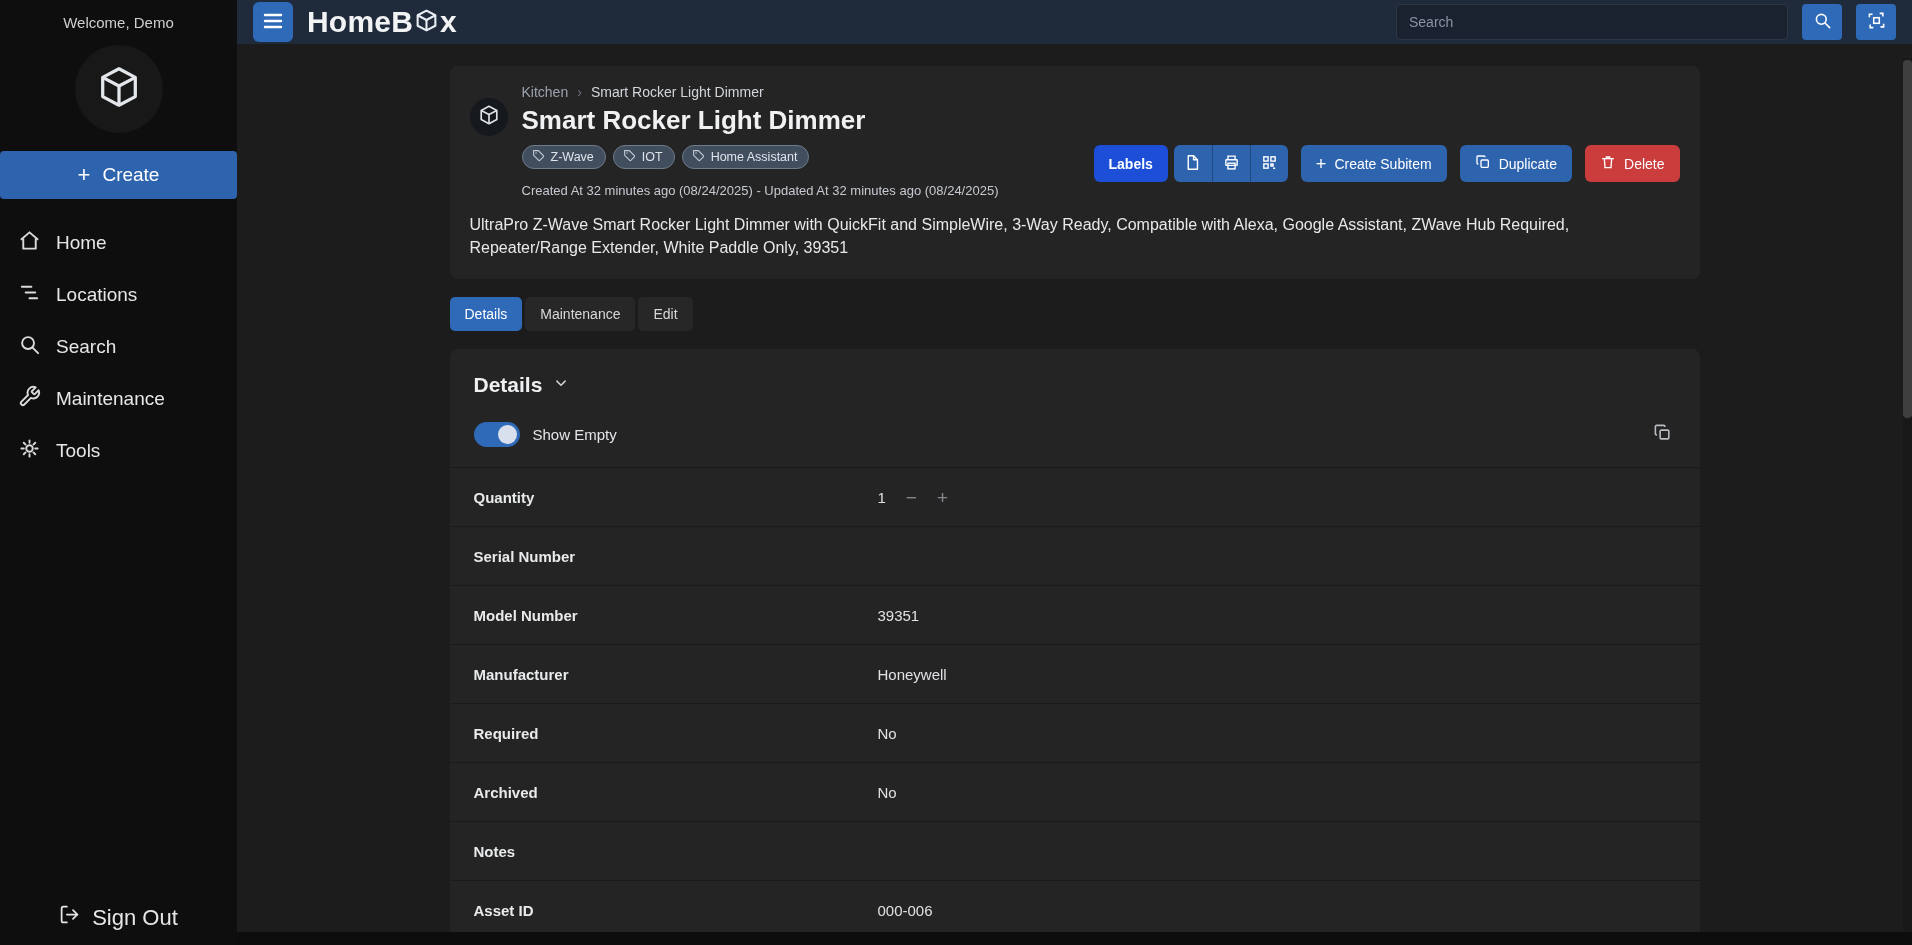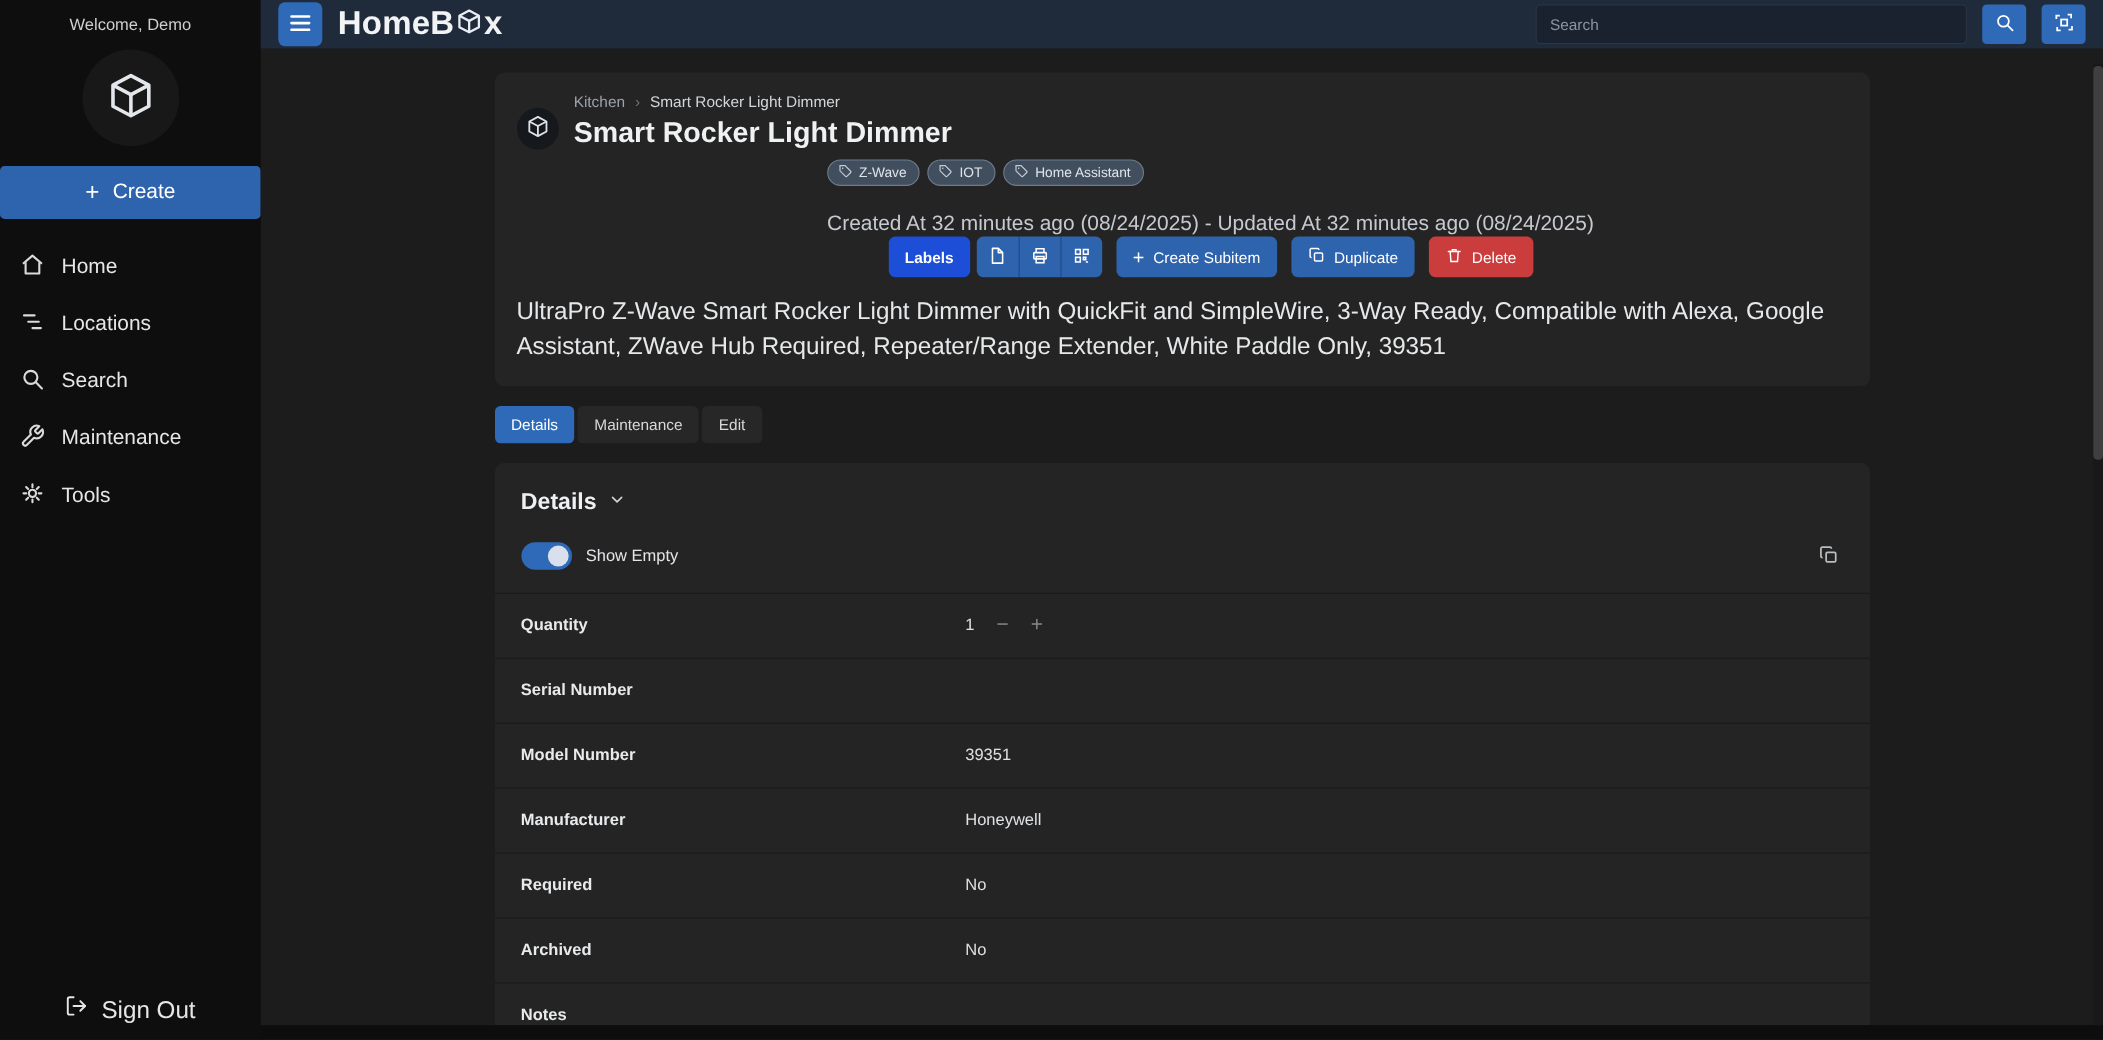--- a/index.html
+++ b/index.html
@@ -65,39 +65,39 @@
   .item-card{padding:18px 20px 20px;}
   .item-head{display:flex;gap:14px;}
   .avatar{width:38px;height:38px;border-radius:50%;background:#15181c;display:flex;align-items:center;justify-content:center;color:#dfe3e8;flex-shrink:0;margin-top:14px;}
   .avatar svg{width:22px;height:22px;}
   .item-info{flex:1;min-width:0;}
   .breadcrumb{display:flex;align-items:center;gap:9px;font-size:14px;}
   .crumb-parent{color:#9aa3ad;cursor:pointer;}
   .crumb-sep{color:#6b7280;}
   .crumb-current{color:#d2d6db;}
   .item-title{font-size:26px;font-weight:600;color:#f0f1f3;margin:5px 0 9px;}
-  .meta-actions{display:flex;align-items:center;flex-direction:column;}
+  .meta-actions{display:flex;align-items:flex-start;}
   .meta-left{flex:1;min-width:0;}
   .tags{display:flex;gap:7px;}
   .tag-pill{display:inline-flex;align-items:center;gap:6px;padding:3px 11px 3px 9px;border-radius:999px;background:#414e5e;border:1px solid #6e7b8b;font-size:12.5px;color:#dfe4ea;cursor:pointer;}
   .tag-pill svg{width:13px;height:13px;color:#c2cbd5;}
-  .item-meta{margin-top:24px;font-size:19px;color:var(--text-dim);}
+  .item-meta{margin-top:14px;font-size:13px;color:var(--text-dim);}
   .actions{display:flex;align-items:center;gap:13px;}
   .labels-group{display:flex;align-items:center;gap:6px;}
   .btn{border:none;border-radius:6px;font-family:inherit;font-size:14px;cursor:pointer;display:inline-flex;align-items:center;gap:8px;height:37px;padding:0 15px;color:#fff;}
   .btn-dark{background:#1d4ed8;font-weight:600;}
   .btn-blue{background:var(--blue);}
   .btn-red{background:var(--red);}
   .btn svg{width:16px;height:16px;}
   .btn .plus{font-size:18px;line-height:1;}
   .icon-group{display:flex;background:var(--blue);border-radius:6px;overflow:hidden;}
   .icon-group .igbtn{width:38px;height:37px;border:none;background:transparent;color:#fff;display:flex;align-items:center;justify-content:center;cursor:pointer;}
   .icon-group .igbtn + .igbtn{border-left:1px solid rgba(10,25,50,.35);}
   .igbtn svg{width:17px;height:17px;}
-  .description{margin-top:15px;font-size:22px;line-height:1.45;color:#e6e8ea;}
+  .description{margin-top:15px;font-size:16px;line-height:1.45;color:#e6e8ea;}
 
   
   .tabs{margin-top:18px;display:flex;gap:3px;}
   .tab{border:none;border-radius:5px;padding:9px 15px;font-size:14px;font-family:inherit;cursor:pointer;background:#272727;color:#d8d8d8;}
   .tab.active{background:var(--blue-bright);color:#fff;}
 
   
   .details-card{margin-top:18px;padding-bottom:0;overflow:hidden;}
   .details-head{padding:24px 24px 18px;}
   .details-title{display:flex;align-items:center;gap:10px;font-size:21px;font-weight:600;color:#eef0f2;cursor:pointer;}

